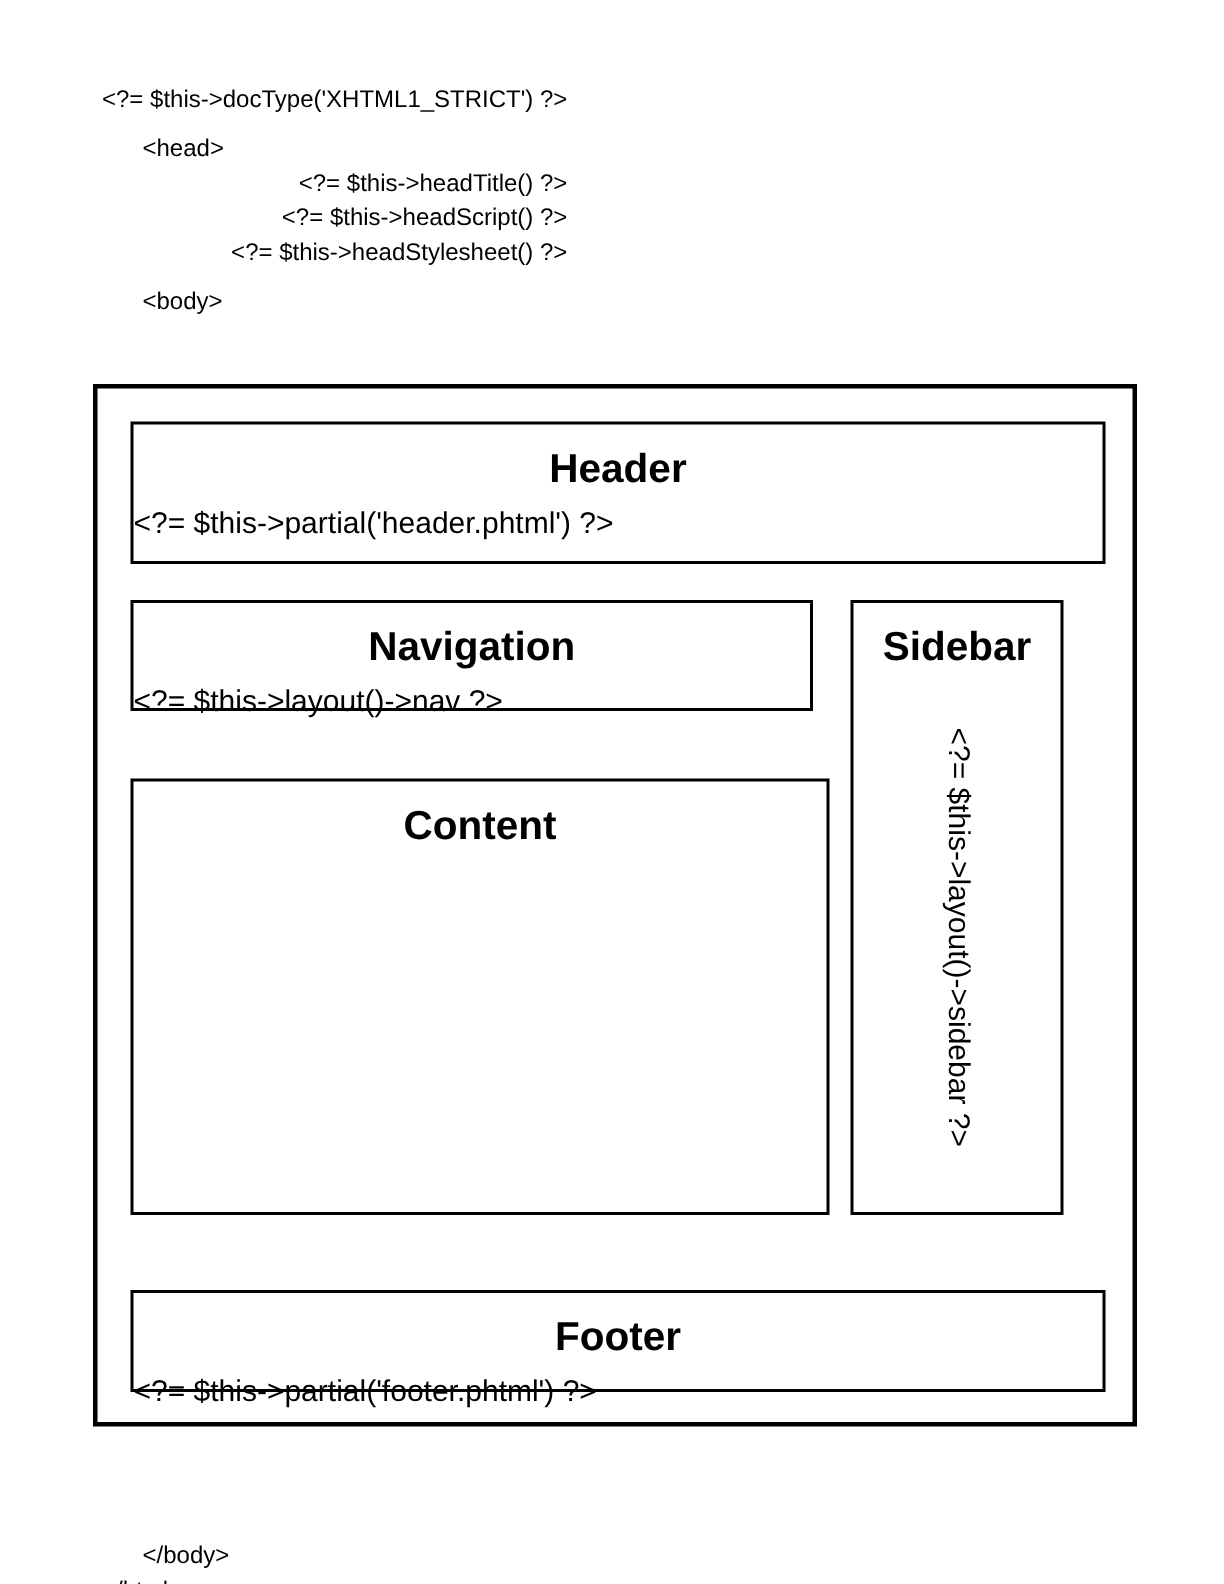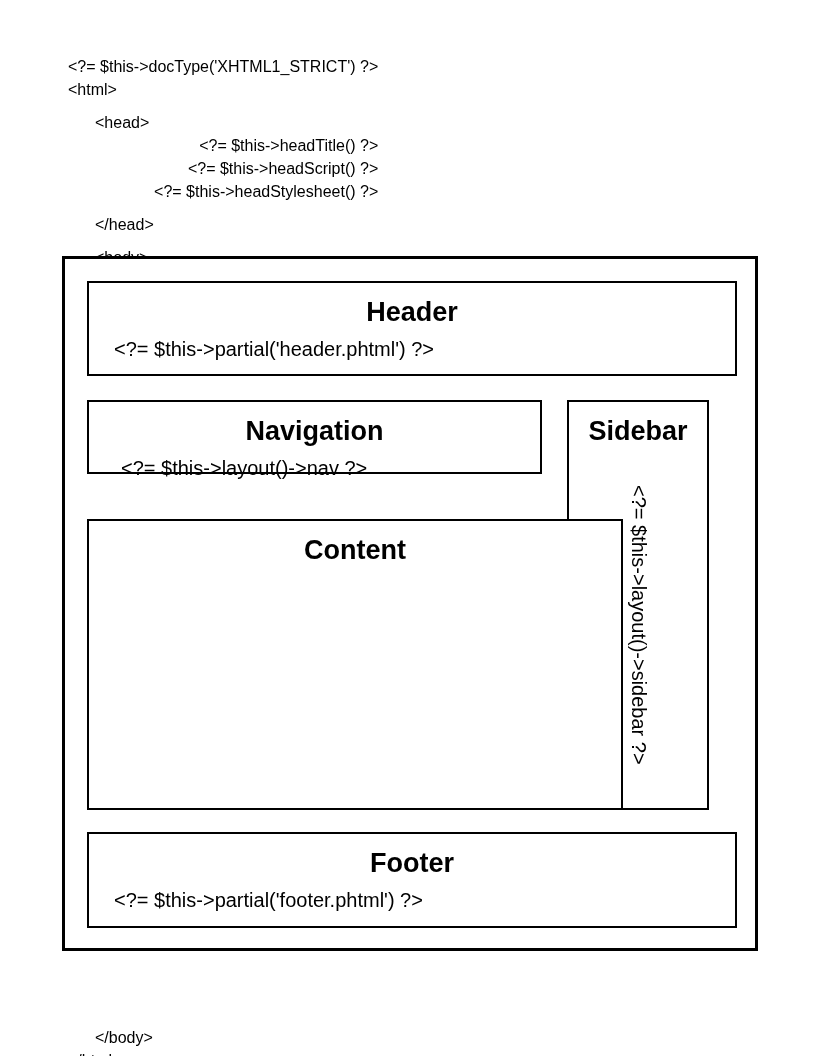--- a/index.html
+++ b/index.html
@@ -22,37 +22,37 @@
   .indent-1 { padding-left: 27px; margin-top: 10px; }
   .indent-2 { padding-left: 54px; text-align: right; }
   .top-code    { position: absolute; left: 68px; top: 55px; }
   .bottom-code { position: absolute; left: 68px; top: 1016px; }
 
   .box { position: absolute; border: 2px solid #000000; background: #ffffff; }
   .outer-box   { left: 62px;  top: 256px; width: 696px; height: 695px; border-width: 3px; }
   .header-box  { left: 87px;  top: 281px; width: 650px; height: 95px;  }
   .nav-box     { left: 87px;  top: 400px; width: 455px; height: 74px;  }
   .sidebar-box { left: 567px; top: 400px; width: 142px; height: 410px; }
-  .content-box { left: 87px;  top: 519px; width: 536px; height: 291px; }
-  .footer-box  { left: 87px;  top: 832px; width: 650px; height: 96px;  }
+  .content-box { left: 87px;  top: 519px; width: 466px; height: 291px; }
+  .footer-box  { left: 87px;  top: 860px; width: 650px; height: 68px;  }
 
   .box-title {
     font-weight: bold;
     font-size: 27px;
     text-align: center;
     margin-top: 17px;
     line-height: 24px;
   }
   .box-code {
     margin-top: 13px;
     white-space: pre;
     line-height: 24px;
   }
-  .pad-25 { padding-left: 25px; }
-  .pad-32 { padding-left: 32px; }
+  .pad-25 { }
+  .pad-32 { }
 
   .sidebar-vertical {
     position: absolute;
     left: 0; right: 0;
     top: 52px; bottom: 12px;
     display: flex;
     align-items: center;
     justify-content: center;
   }
   .vertical-text {
@@ -61,26 +61,24 @@
     font-size: 20px;
   }
 </style>
 </head>
 <body>
 
 <div class="canvas">
 
   <div class="top-code">
     <div class="code-line">&lt;?= $this-&gt;docType('XHTML1_STRICT') ?&gt;</div>
-    <div class="code-line">&lt;html&gt;</div>
     <div class="code-line indent-1">&lt;head&gt;</div>
     <div class="code-line indent-2">&lt;?= $this-&gt;headTitle() ?&gt;</div>
     <div class="code-line indent-2">&lt;?= $this-&gt;headScript() ?&gt;</div>
     <div class="code-line indent-2">&lt;?= $this-&gt;headStylesheet() ?&gt;</div>
-    <div class="code-line indent-1">&lt;/head&gt;</div>
     <div class="code-line indent-1">&lt;body&gt;</div>
   </div>
 
   <div class="box outer-box"></div>
 
   <div class="box header-box">
     <div class="box-title">Header</div>
     <div class="box-code pad-25">&lt;?= $this-&gt;partial('header.phtml') ?&gt;</div>
   </div>
 

